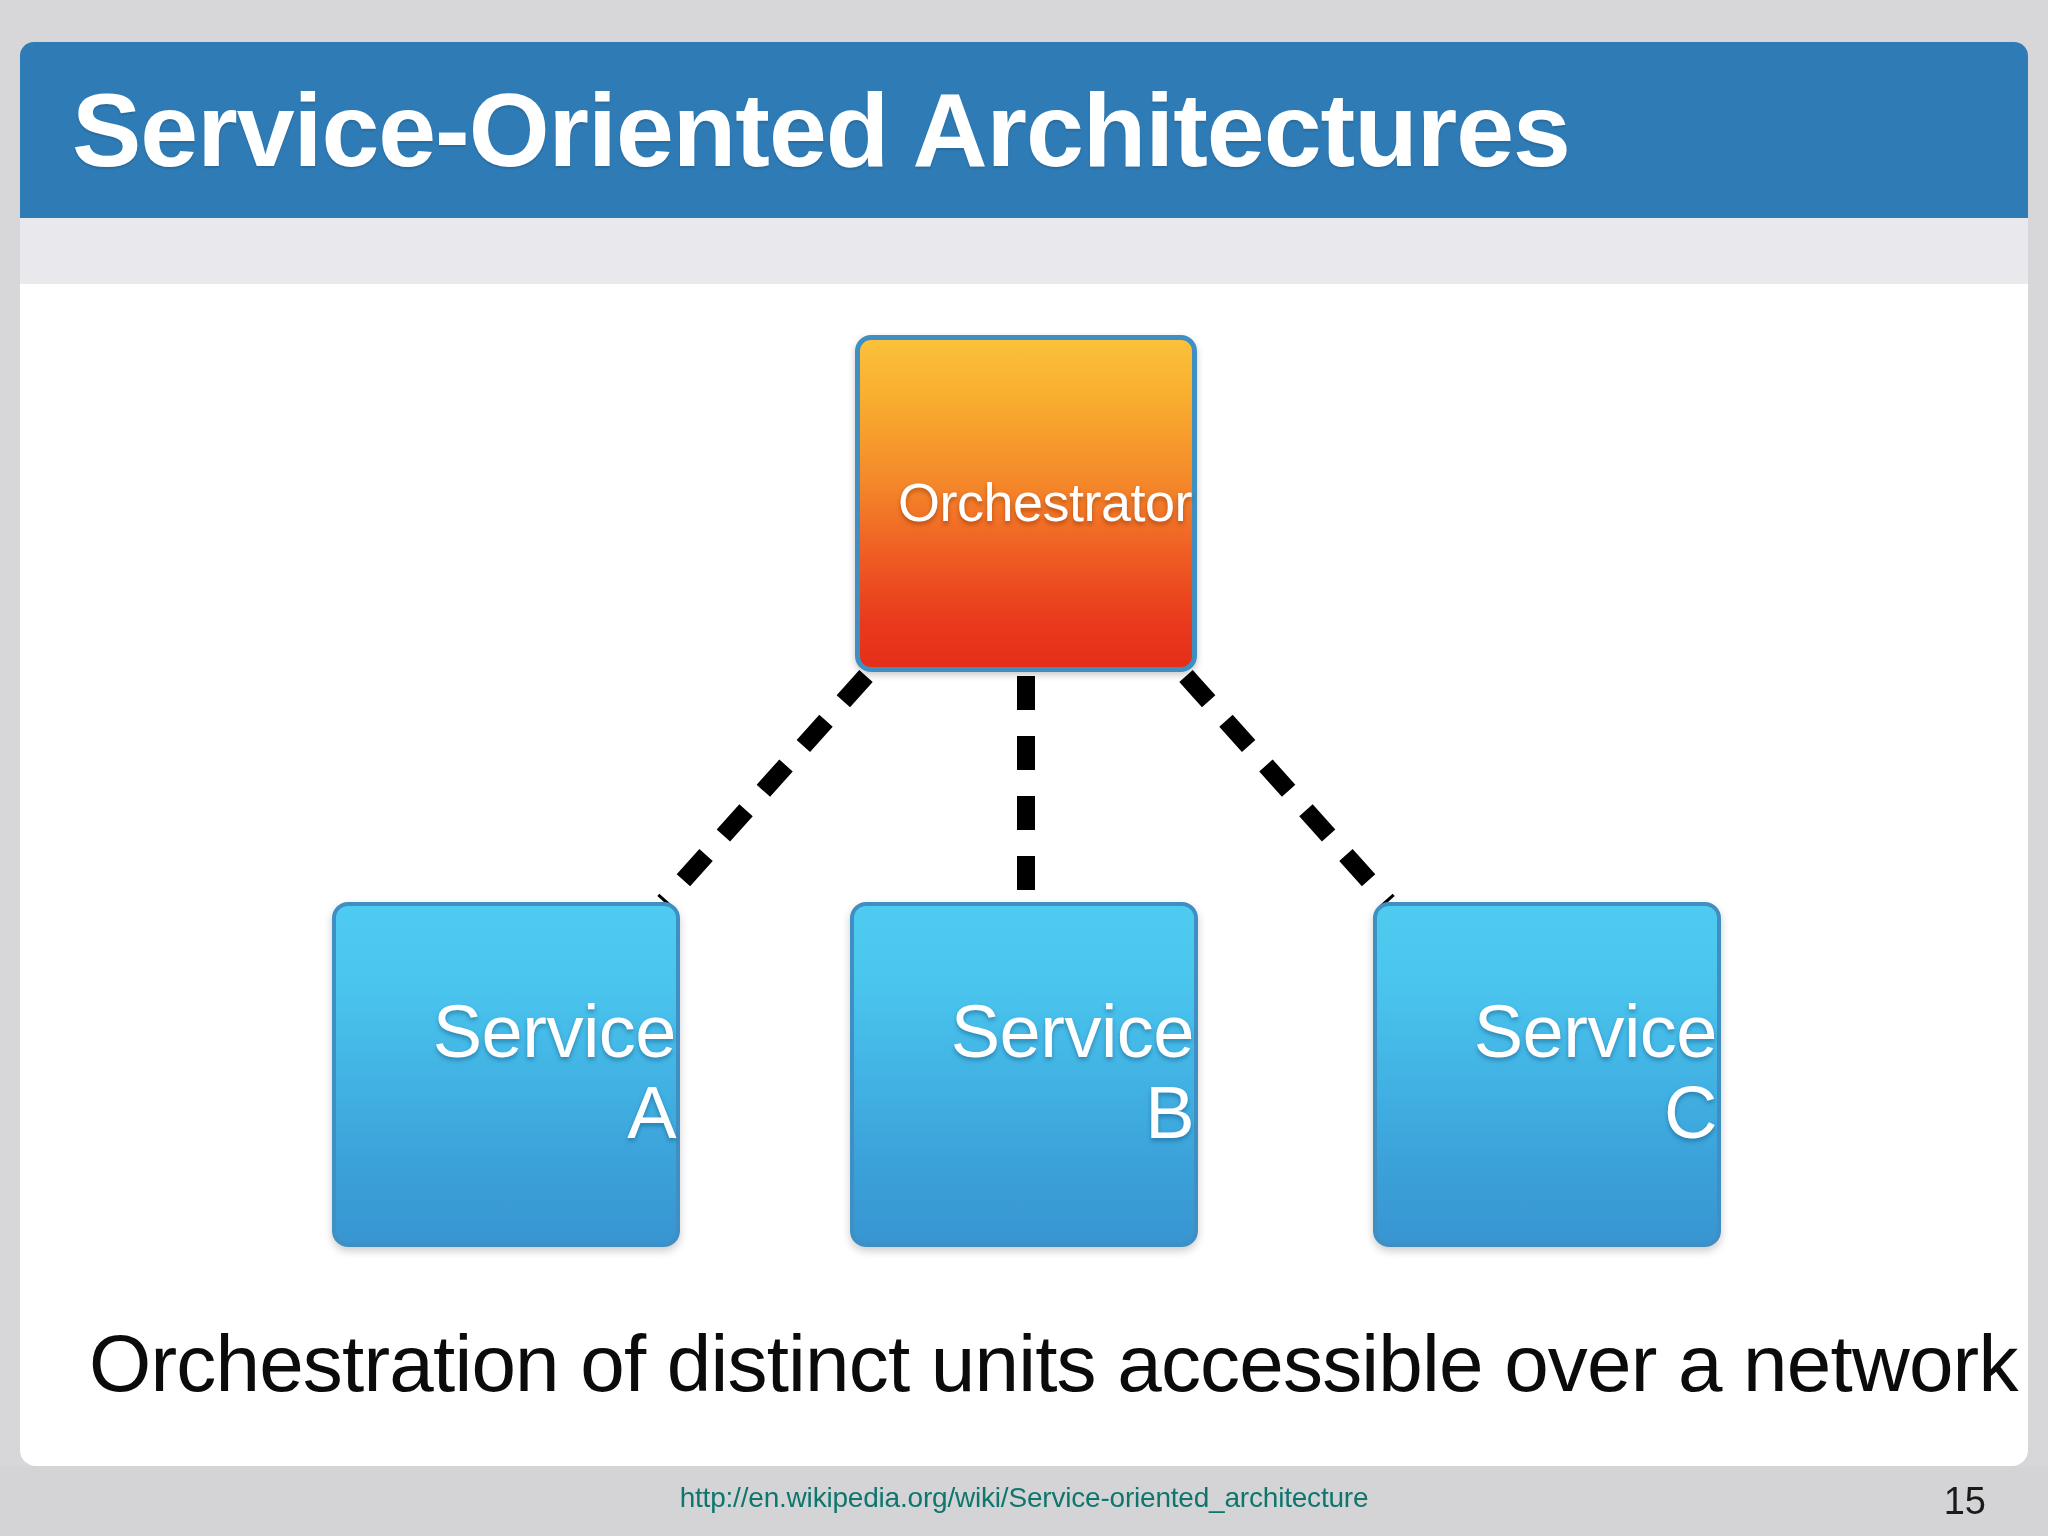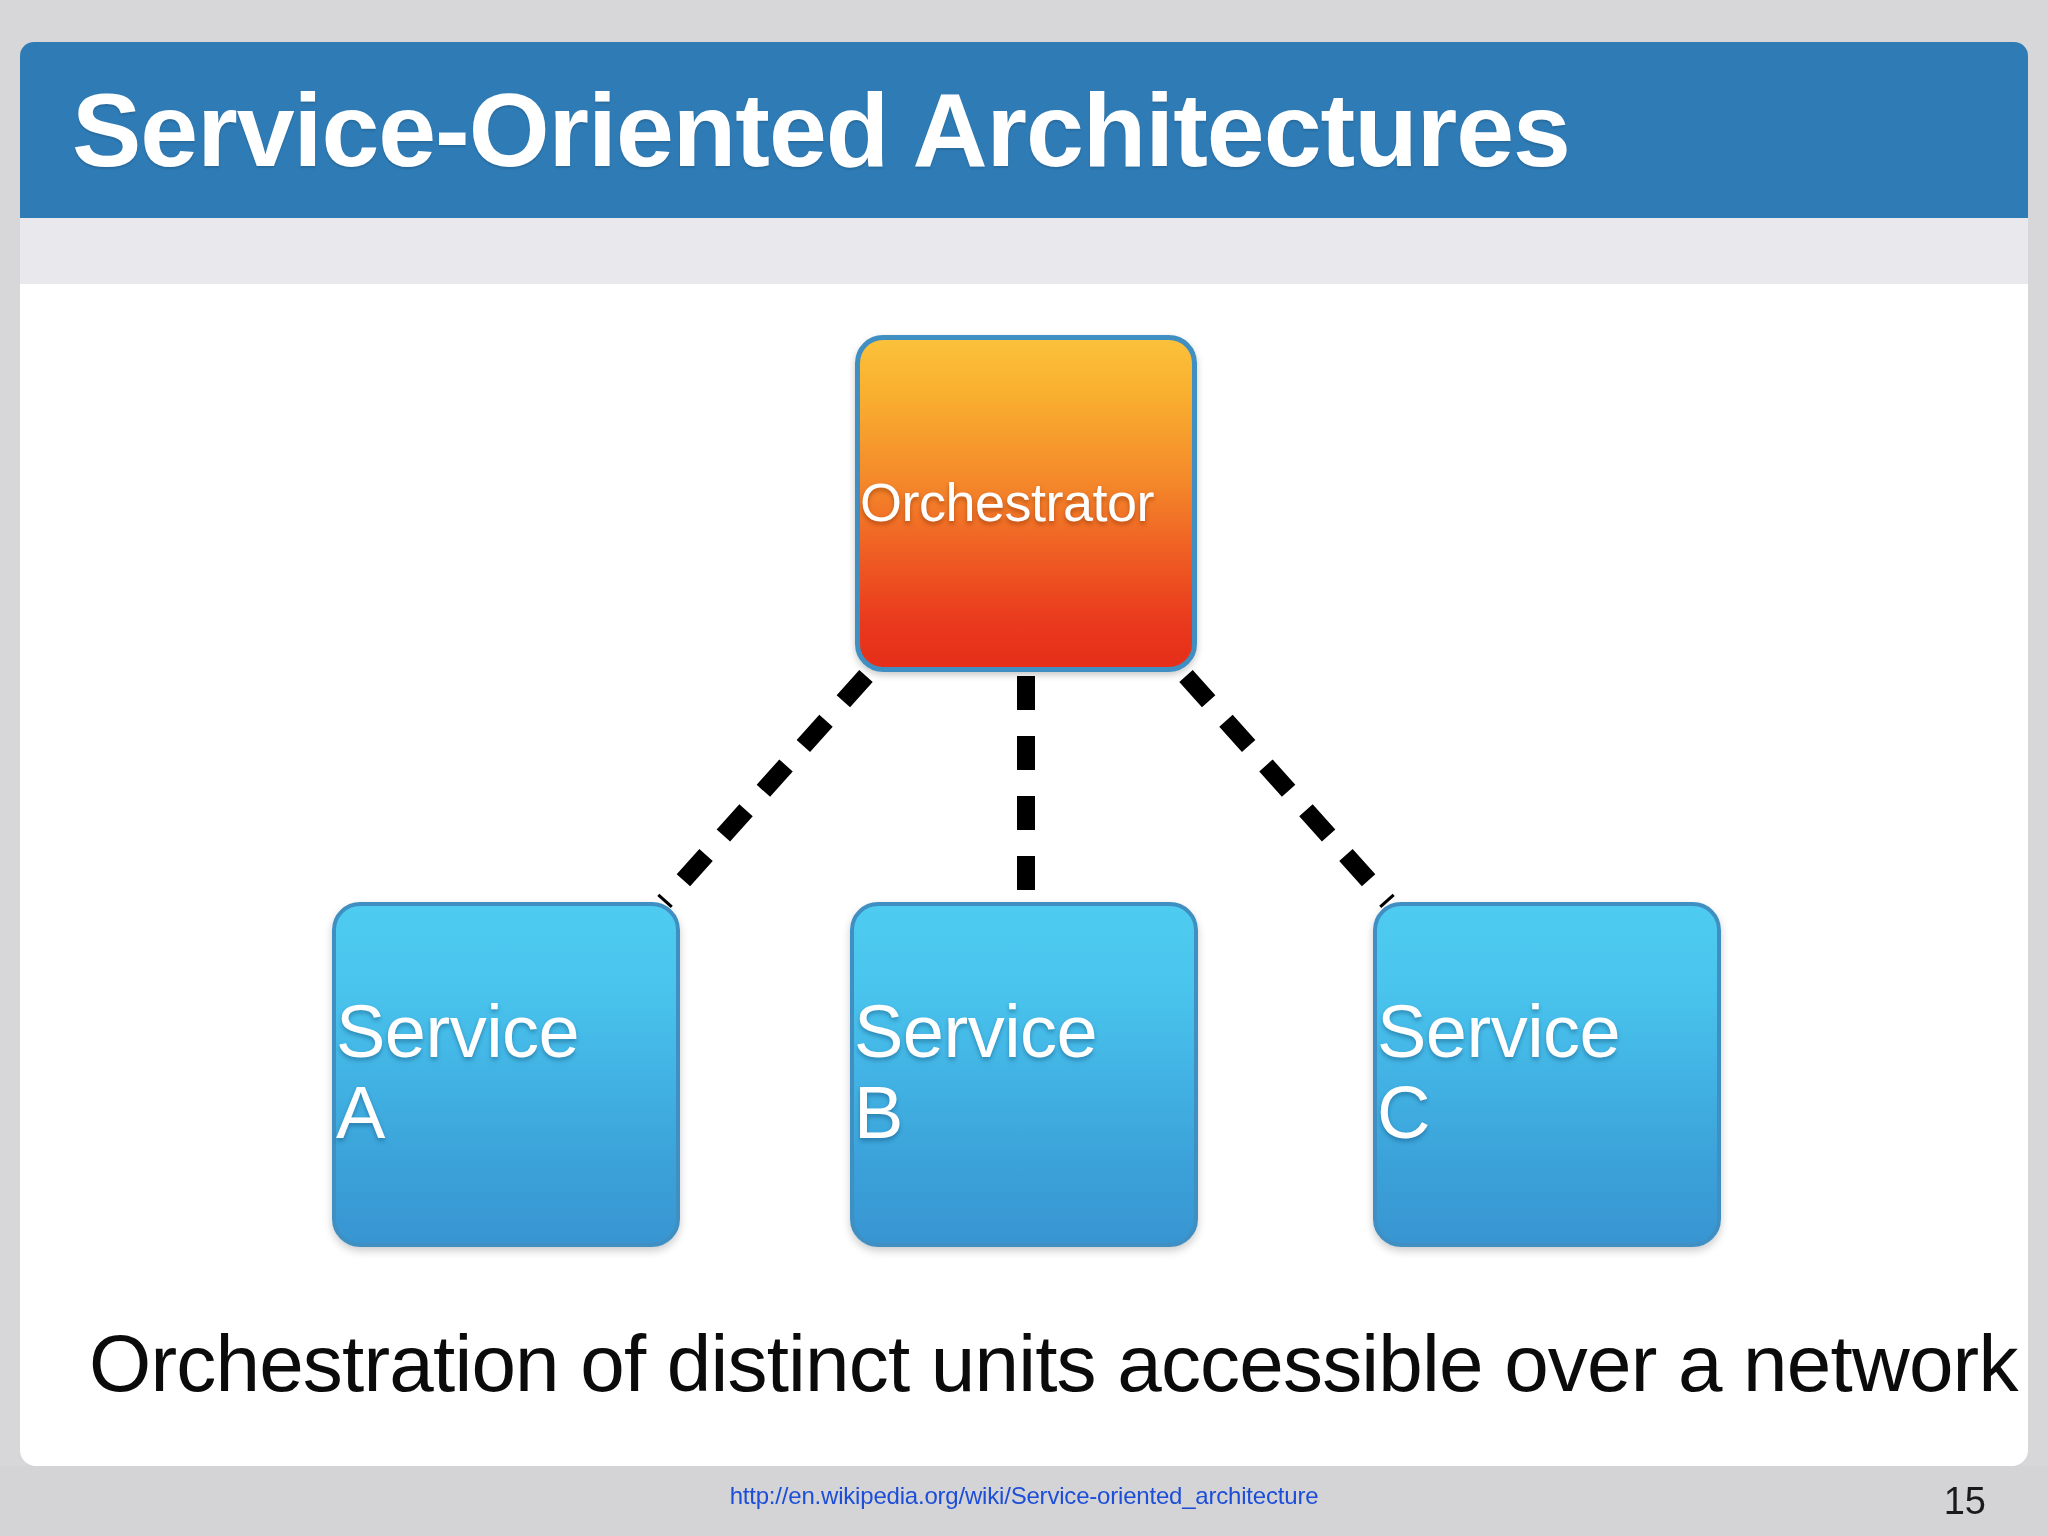--- a/index.html
+++ b/index.html
@@ -75,24 +75,24 @@
     pointer-events: none;
   }
   .diagram svg {
     display: block;
   }
 
   
   .node {
     position: absolute;
     box-sizing: border-box;
-    border-radius: 28px;
+    border-radius: 16px;
     display: flex;
     flex-direction: column;
-    align-items: flex-start;
+    align-items: flex-end;
     justify-content: center;
     text-align: center;
     color: #ffffff;
   }
 
   .node-orchestrator {
     left: 855px;
     top: 335px;
     width: 342px;
     height: 337px;
@@ -165,22 +165,22 @@
     width: 2048px;
     height: 70px;
     background: #d4d4d6;
   }
   .footer-url {
     position: absolute;
     left: 0;
     top: 16px;
     width: 2048px;
     text-align: center;
-    color: #1d4ed8;
-    font-size: 24px;
+    color: #0f766e;
+    font-size: 28px;
     letter-spacing: -0.2px;
   }
   .footer-page {
     position: absolute;
     right: 62px;
     top: 14px;
     color: #1a1a1a;
     font-size: 38px;
     font-weight: 400;
   }

